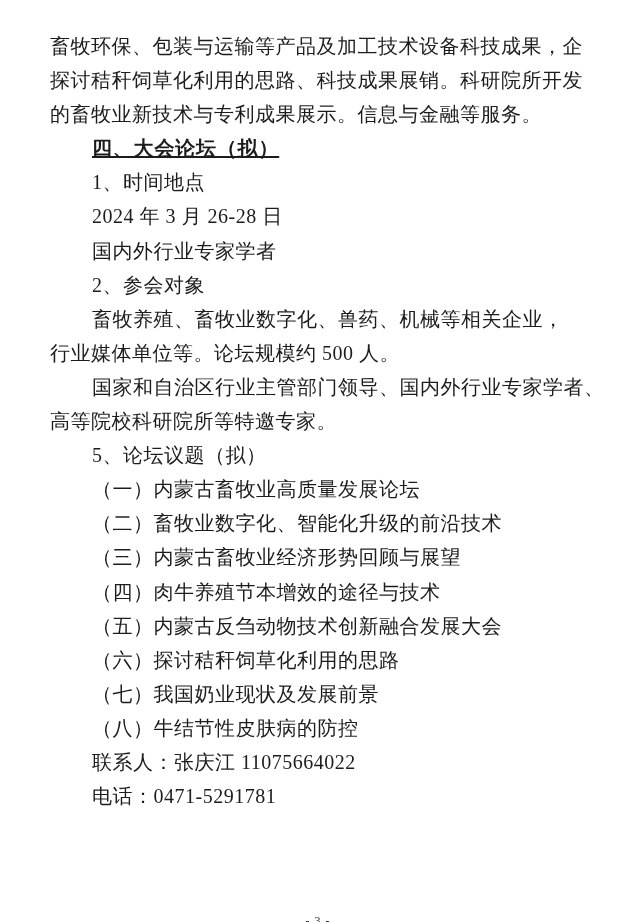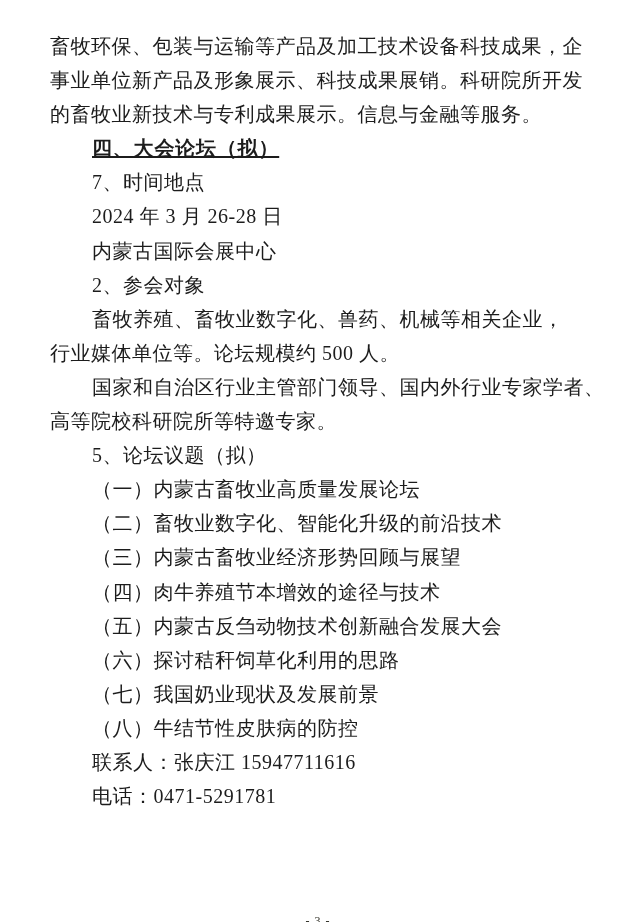--- a/index.html
+++ b/index.html
@@ -50,37 +50,37 @@
     color: #2a2a20;
     font-family: "Liberation Serif", "DejaVu Serif", serif;
   }
 </style>
 </head>
 <body>
 
 <div class="page">
   <div class="content">
     <div class="line">畜牧环保、包装与运输等产品及加工技术设备科技成果，企</div>
-    <div class="line">事业单位新产品及形象展示、科技成果展销。科研院所开发</div>
+    <div class="line">探讨秸秆饲草化利用的思路、科技成果展销。科研院所开发</div>
     <div class="line">的畜牧业新技术与专利成果展示。信息与金融等服务。</div>
     <div class="line indent bold">四、大会论坛（拟）</div>
-    <div class="line indent">7、时间地点</div>
+    <div class="line indent">1、时间地点</div>
     <div class="line indent">2024 年 3 月 26-28 日</div>
-    <div class="line indent">内蒙古国际会展中心</div>
+    <div class="line indent">国内外行业专家学者</div>
     <div class="line indent">2、参会对象</div>
     <div class="line indent">畜牧养殖、畜牧业数字化、兽药、机械等相关企业，</div>
     <div class="line">行业媒体单位等。论坛规模约 500 人。</div>
     <div class="line indent">国家和自治区行业主管部门领导、国内外行业专家学者、</div>
     <div class="line">高等院校科研院所等特邀专家。</div>
     <div class="line indent">5、论坛议题（拟）</div>
     <div class="line indent">（一）内蒙古畜牧业高质量发展论坛</div>
     <div class="line indent">（二）畜牧业数字化、智能化升级的前沿技术</div>
     <div class="line indent">（三）内蒙古畜牧业经济形势回顾与展望</div>
     <div class="line indent">（四）肉牛养殖节本增效的途径与技术</div>
     <div class="line indent">（五）内蒙古反刍动物技术创新融合发展大会</div>
     <div class="line indent">（六）探讨秸秆饲草化利用的思路</div>
     <div class="line indent">（七）我国奶业现状及发展前景</div>
     <div class="line indent">（八）牛结节性皮肤病的防控</div>
-    <div class="line indent">联系人：张庆江 15947711616</div>
+    <div class="line indent">联系人：张庆江 11075664022</div>
     <div class="line indent">电话：0471-5291781</div>
   </div>
   <div class="page-number">- 3 -</div>
 </div>
 
 </body></html>

